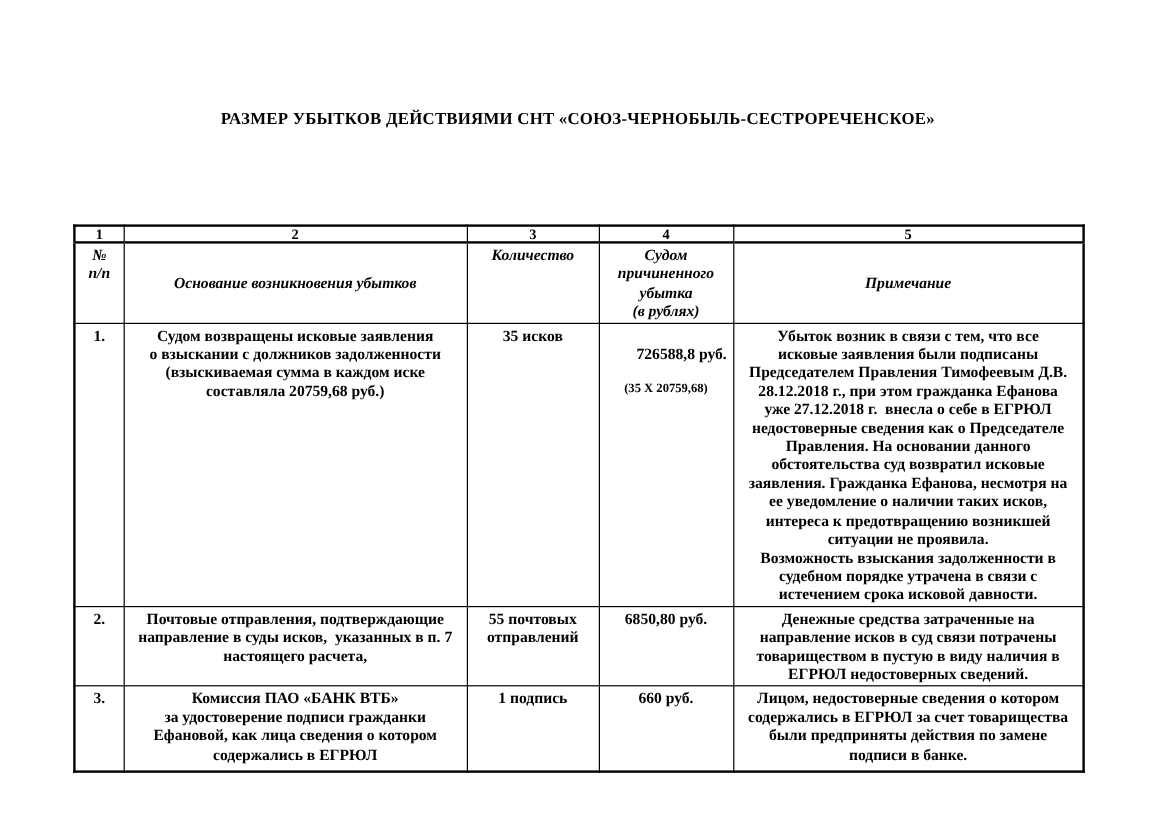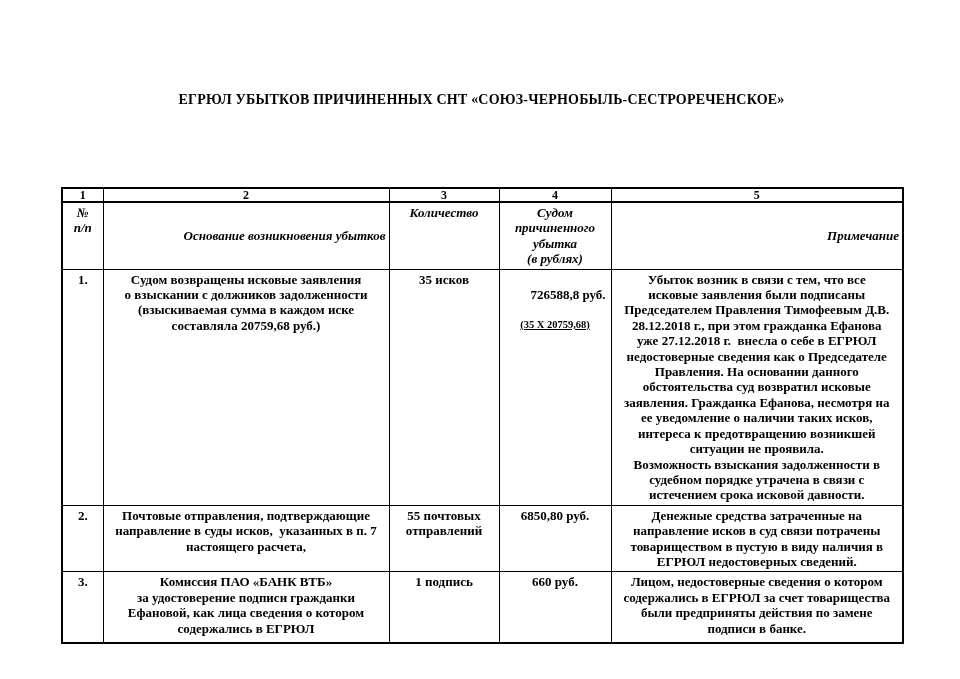--- a/index.html
+++ b/index.html
@@ -46,34 +46,34 @@
     overflow: hidden;
   }
   tr.numrow td {
     border-bottom: 2px solid #000;
     font-size: 12px;
     line-height: 12px;
     height: 12px;
     padding: 0;
   }
   tr.headrow td { font-style: italic; height: 58px; }
-  tr.headrow td.vmid { vertical-align: middle; text-align: right; }
+  tr.headrow td.vmid { vertical-align: middle; }
   tr.row1 td { height: 231px; }
   tr.row2 td { height: 58px; }
   tr.row3 td { height: 66px; }
   td.padtop { padding-top: 19px; margin-left: 40px; }
-  .amount-note { font-size: 10.5px; line-height: 13px; display: block; text-decoration: underline; }
+  .amount-note { font-size: 10.5px; line-height: 13px; display: block; }
 </style>
 </head>
 <body>
 
 <div class="page">
 
   <div class="title-block">
-    <div class="title-line">ЕГРЮЛ УБЫТКОВ ПРИЧИНЕННЫХ СНТ «СОЮЗ-ЧЕРНОБЫЛЬ-СЕСТРОРЕЧЕНСКОЕ»</div>
+    <div class="title-line">РАЗМЕР УБЫТКОВ ДЕЙСТВИЯМИ СНТ «СОЮЗ-ЧЕРНОБЫЛЬ-СЕСТРОРЕЧЕНСКОЕ»</div>
   </div>
 
   <table class="losses">
     <colgroup>
       <col style="width:41px">
       <col style="width:286px">
       <col style="width:110px">
       <col style="width:112px">
       <col style="width:292px">
     </colgroup>

